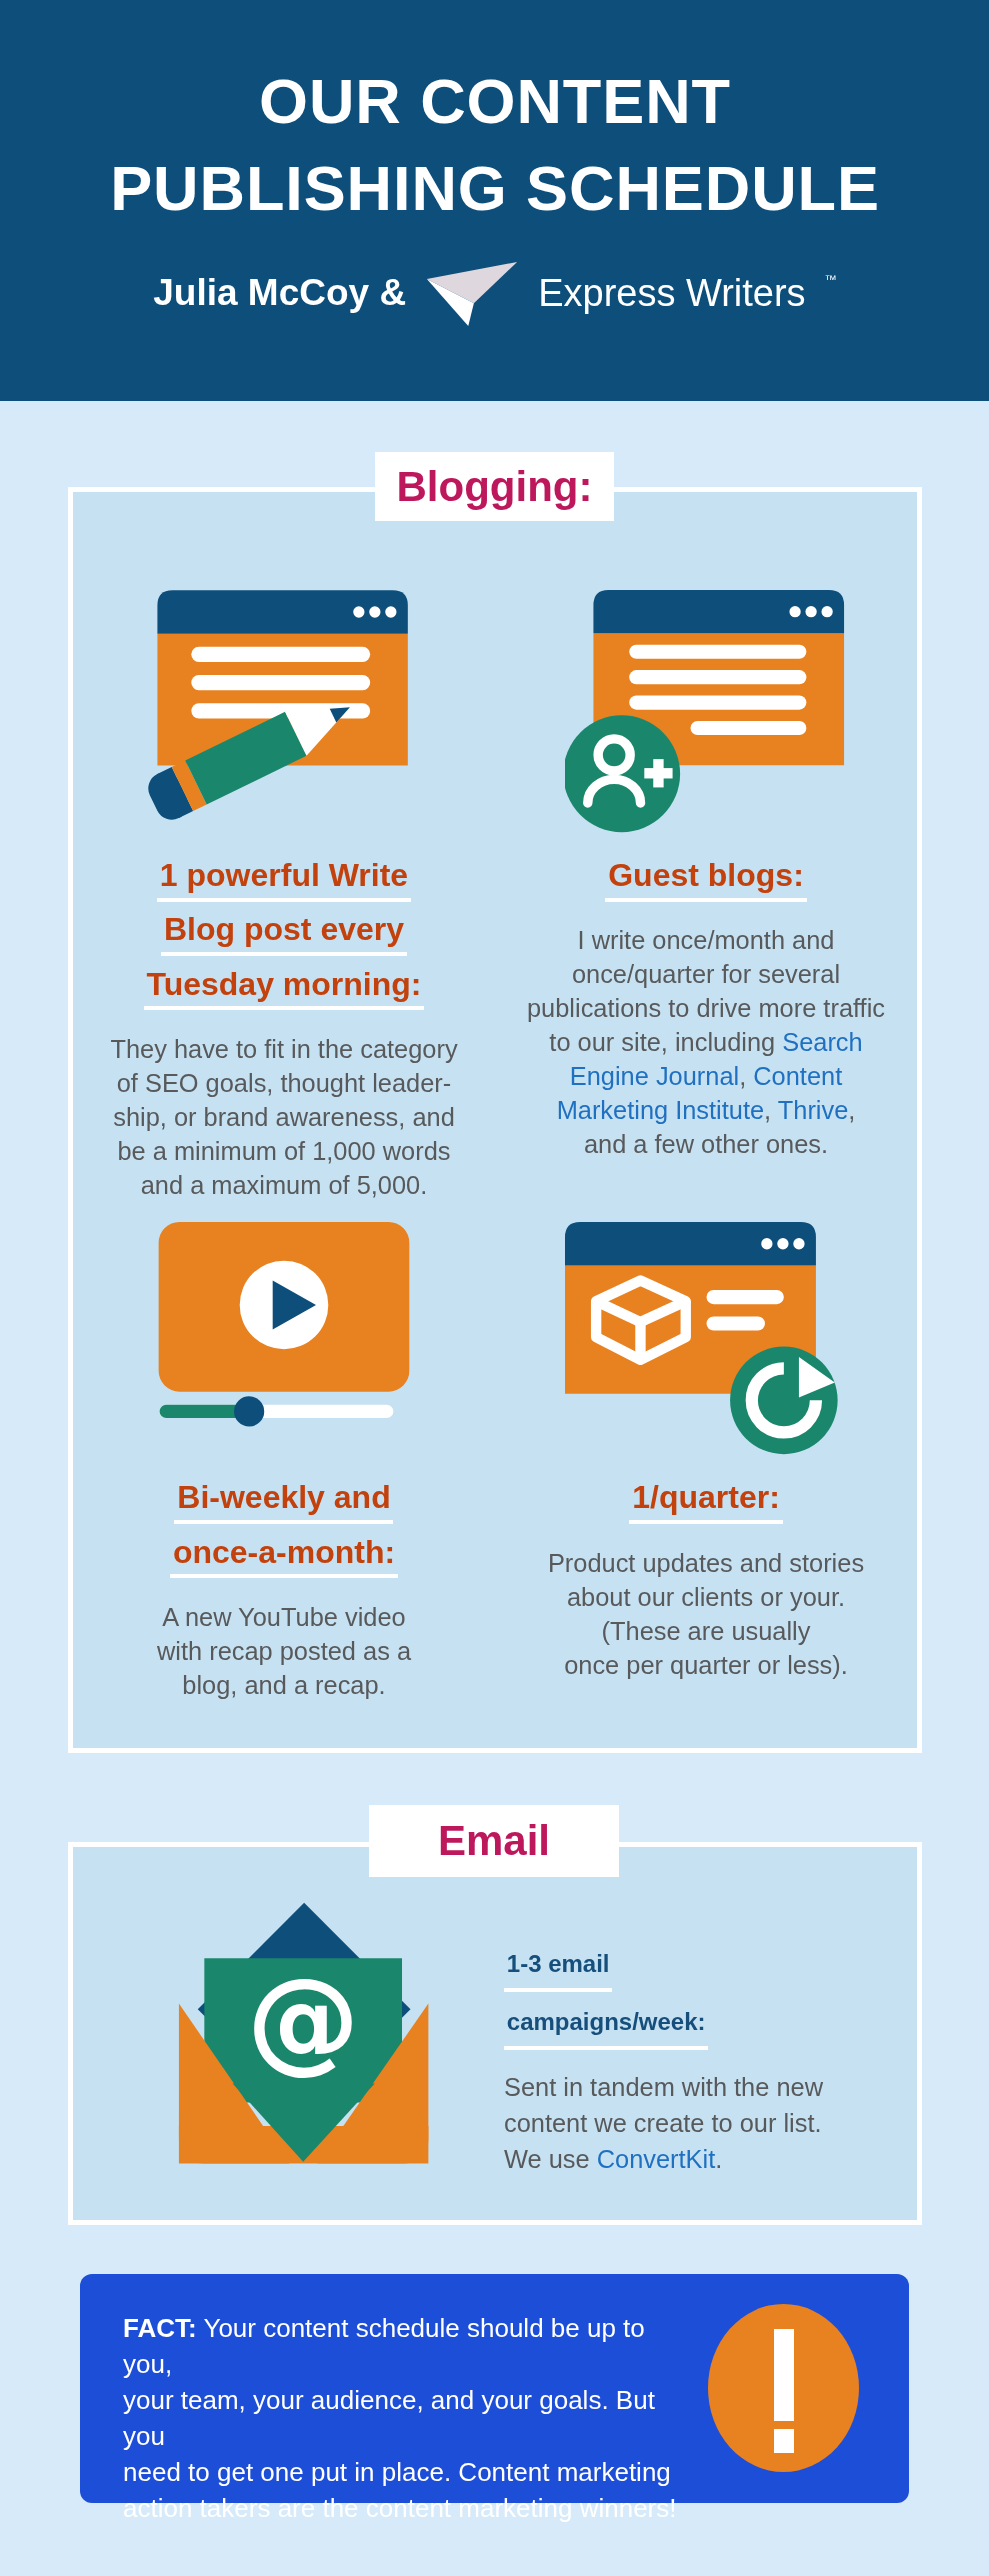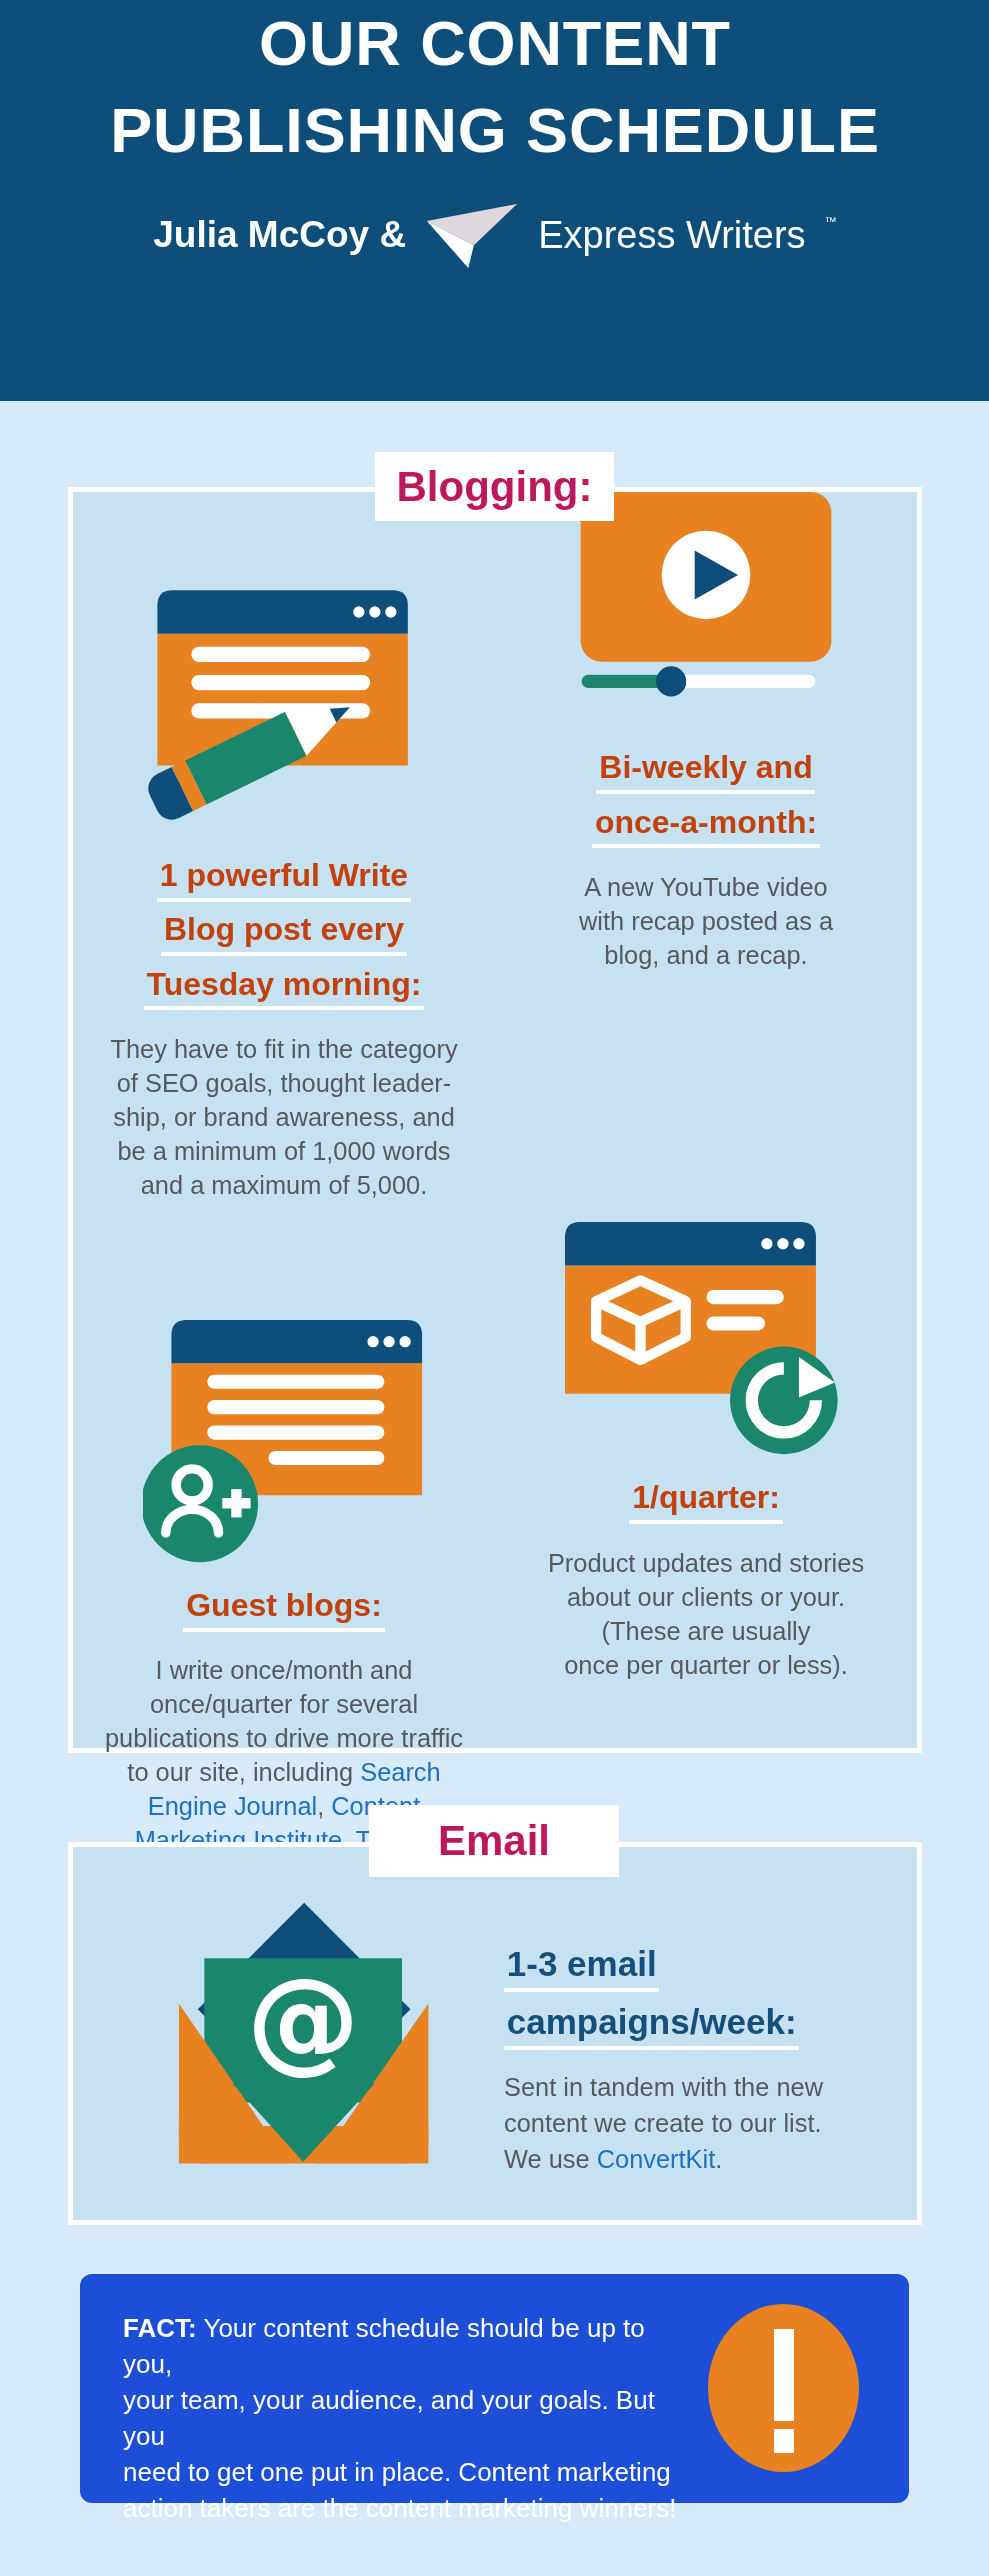--- a/index.html
+++ b/index.html
@@ -3,21 +3,21 @@
 <meta charset="utf-8">
 <style>
   html,body{margin:0;padding:0;background:#d6eaf9;}
   *{box-sizing:border-box;}
   #canvas{
     position:relative;width:990px;height:2576px;overflow:hidden;
     background:#d6eaf9;font-family:"Liberation Sans", sans-serif;
   }
   
   .header{position:absolute;left:0;top:0;width:990px;height:401px;background:#0d4e7a;color:#fff;text-align:center;}
-  .title{font-size:63px;font-weight:700;line-height:87px;letter-spacing:0.9px;}
+  .title{padding-top:58px;font-size:63px;font-weight:700;line-height:87px;letter-spacing:0.9px;}
   .byline-row{margin-top:26px;display:flex;justify-content:center;align-items:center;gap:19px;}
   .byline{font-size:37px;font-weight:700;color:#fff;}
   .brand{font-size:38px;font-weight:300;color:#fff;display:flex;align-items:flex-start;gap:16px;}
   .tm{font-size:12.3px;margin-top:1.9px;margin-left:2.8px;}
   
   .label-box{position:absolute;background:#fff;display:flex;align-items:center;justify-content:center;
     color:#be185d;font-weight:700;font-size:42px;z-index:5;}
   .label-blogging{left:375px;top:452px;width:239px;height:69px;}
   .label-email{left:369px;top:1805px;width:250px;height:72px;}
   
@@ -36,21 +36,21 @@
   .r2 .card-heading{margin-top:25.4px;}
   .hl-row{margin-bottom:8.5px;}
   .hl{display:inline-block;border-bottom:4.7px solid #fff;padding:0 2.8px 3.8px;}
   .card-body{margin-top:13px;font-size:25.4px;line-height:34px;color:#58595b;text-align:center;white-space:pre-line;}
   .link{color:#1f70c1;}
   .bold{font-weight:700;}
   
   .panel-email{position:absolute;}
   .envelope-wrap{position:absolute;left:101px;top:53px;}
   .email-text{position:absolute;left:431px;top:96px;width:415px;}
-  .email-heading{color:#174f7c;font-weight:700;font-size:35px;line-height:41px;text-align:left;}
+  .email-heading{color:#174f7c;font-weight:700;font-size:24px;line-height:41px;text-align:left;}
   .email-heading .hl-row{margin-bottom:9.4px;}
   .email-body{margin-top:19px;font-size:25.4px;line-height:36px;color:#58595b;text-align:left;white-space:pre-line;}
   
   .fact-box{position:absolute;left:80px;top:2274px;width:829px;height:229px;background:#1d4ed8;border-radius:12px;color:#fff;}
   .fact-text{position:absolute;left:43px;top:36px;width:566px;font-size:26px;line-height:36px;white-space:pre-line;}
   .fact-badge{position:absolute;left:628px;top:30px;width:151px;height:168px;background:#e8811f;border-radius:50%;}
   .excl-bar{position:absolute;left:50%;transform:translateX(-50%);top:24.5px;width:20px;height:92px;background:#fff;}
   .excl-dot{position:absolute;left:50%;transform:translateX(-50%);bottom:19px;width:20px;height:23.6px;background:#fff;}
 </style>
 </head>
@@ -109,42 +109,20 @@
             <div class="hl-row"><span class="hl">Blog post every</span></div>
             <div class="hl-row"><span class="hl">Tuesday morning:</span></div>
           </div>
         <div class="card-body"><span>They have to fit in the category
 of SEO goals, thought leader-
 ship, or brand awareness, and
 be a minimum of 1,000 words
 and a maximum of 5,000.</span></div>
       </div>
 
-      <div class="cell cell-r2 r2">
-        <div class="icon-wrap iw-r2">
-          <svg width="264" height="213" viewBox="0 0 280 226">
-            <rect x="7" y="0" width="266" height="180" rx="22" fill="#e8811f"></rect>
-            <circle cx="140" cy="88" r="47" fill="#fff"></circle>
-            <polygon points="128,62 128,114 174,88" fill="#0d4e7a"></polygon>
-            <g>
-              <rect x="8" y="194" width="248" height="14" rx="7" fill="#fff"></rect>
-              <rect x="8" y="194" width="100" height="14" rx="7" fill="#1a876c"></rect>
-              <circle cx="103" cy="201" r="16" fill="#0d4e7a"></circle>
-            </g>
-          </svg>
-        </div>
-        <div class="card-heading">
-            <div class="hl-row"><span class="hl">Bi-weekly and</span></div>
-            <div class="hl-row"><span class="hl">once-a-month:</span></div>
-          </div>
-        <div class="card-body"><span>A new YouTube video
-with recap posted as a
-blog, and a recap.</span></div>
-      </div>
-
       <div class="cell cell-r1">
         <div class="icon-wrap iw-r1">
           <svg width="283" height="245" viewBox="0 0 300 260">
             <path d="M30,46 H296 V186 H30 Z" fill="#e8811f"></path>
             <path d="M30,16 Q30,0 46,0 H280 Q296,0 296,16 V46 H30 Z" fill="#0d4e7a"></path>
             <circle cx="244" cy="23" r="6" fill="#fff"></circle>
               <circle cx="261" cy="23" r="6" fill="#fff"></circle>
               <circle cx="278" cy="23" r="6" fill="#fff"></circle>
             <rect x="68" y="58" width="188" height="15" rx="7.5" fill="#fff"></rect>
             <rect x="68" y="85" width="188" height="15" rx="7.5" fill="#fff"></rect>
@@ -166,20 +144,42 @@
 once/quarter for several
 publications to drive more traffic
 to our site, including </span><span class="link">Search
 Engine Journal</span><span>, </span><span class="link">Content
 Marketing Institute</span><span>, </span><span class="link">Thrive</span><span>,
 and a few other ones.</span></div>
       </div>
 
       <div class="cell cell-r2 r2">
         <div class="icon-wrap iw-r2">
+          <svg width="264" height="213" viewBox="0 0 280 226">
+            <rect x="7" y="0" width="266" height="180" rx="22" fill="#e8811f"></rect>
+            <circle cx="140" cy="88" r="47" fill="#fff"></circle>
+            <polygon points="128,62 128,114 174,88" fill="#0d4e7a"></polygon>
+            <g>
+              <rect x="8" y="194" width="248" height="14" rx="7" fill="#fff"></rect>
+              <rect x="8" y="194" width="100" height="14" rx="7" fill="#1a876c"></rect>
+              <circle cx="103" cy="201" r="16" fill="#0d4e7a"></circle>
+            </g>
+          </svg>
+        </div>
+        <div class="card-heading">
+            <div class="hl-row"><span class="hl">Bi-weekly and</span></div>
+            <div class="hl-row"><span class="hl">once-a-month:</span></div>
+          </div>
+        <div class="card-body"><span>A new YouTube video
+with recap posted as a
+blog, and a recap.</span></div>
+      </div>
+
+      <div class="cell cell-r2 r2">
+        <div class="icon-wrap iw-r2">
           <svg width="283" height="236" viewBox="0 0 300 250">
             <path d="M0,46 H266 V182 H0 Z" fill="#e8811f"></path>
             <path d="M0,16 Q0,0 16,0 H250 Q266,0 266,16 V46 H0 Z" fill="#0d4e7a"></path>
             <circle cx="214" cy="23" r="6" fill="#fff"></circle>
               <circle cx="231" cy="23" r="6" fill="#fff"></circle>
               <circle cx="248" cy="23" r="6" fill="#fff"></circle>
             <g fill="none" stroke="#fff" stroke-width="11" stroke-linejoin="round">
               <polygon points="80,62 128,84 80,106 33,84"></polygon>
               <polyline points="33,84 33,122 80,146 128,122 128,84"></polyline>
               <line x1="80" y1="106" x2="80" y2="146"></line>

